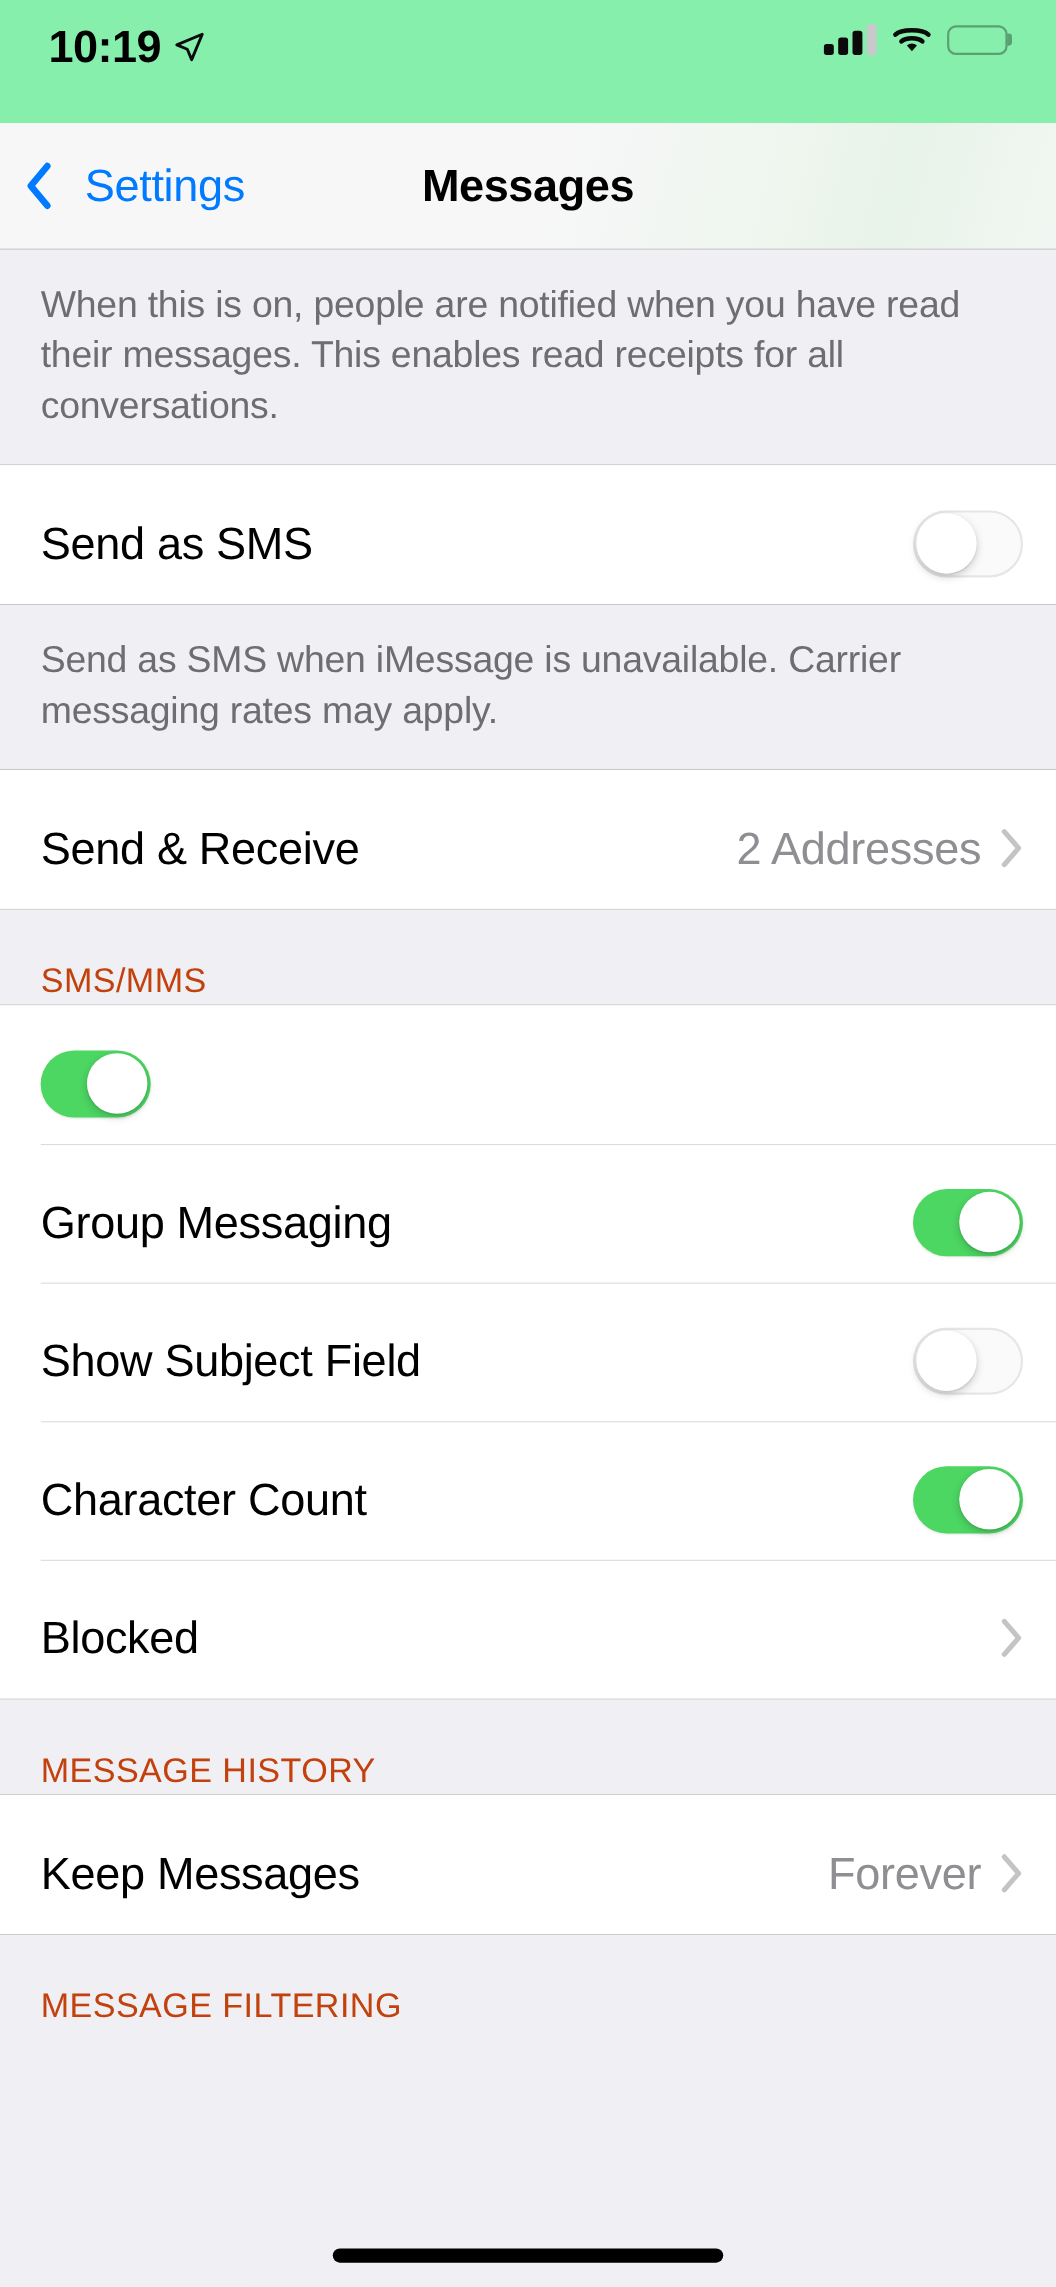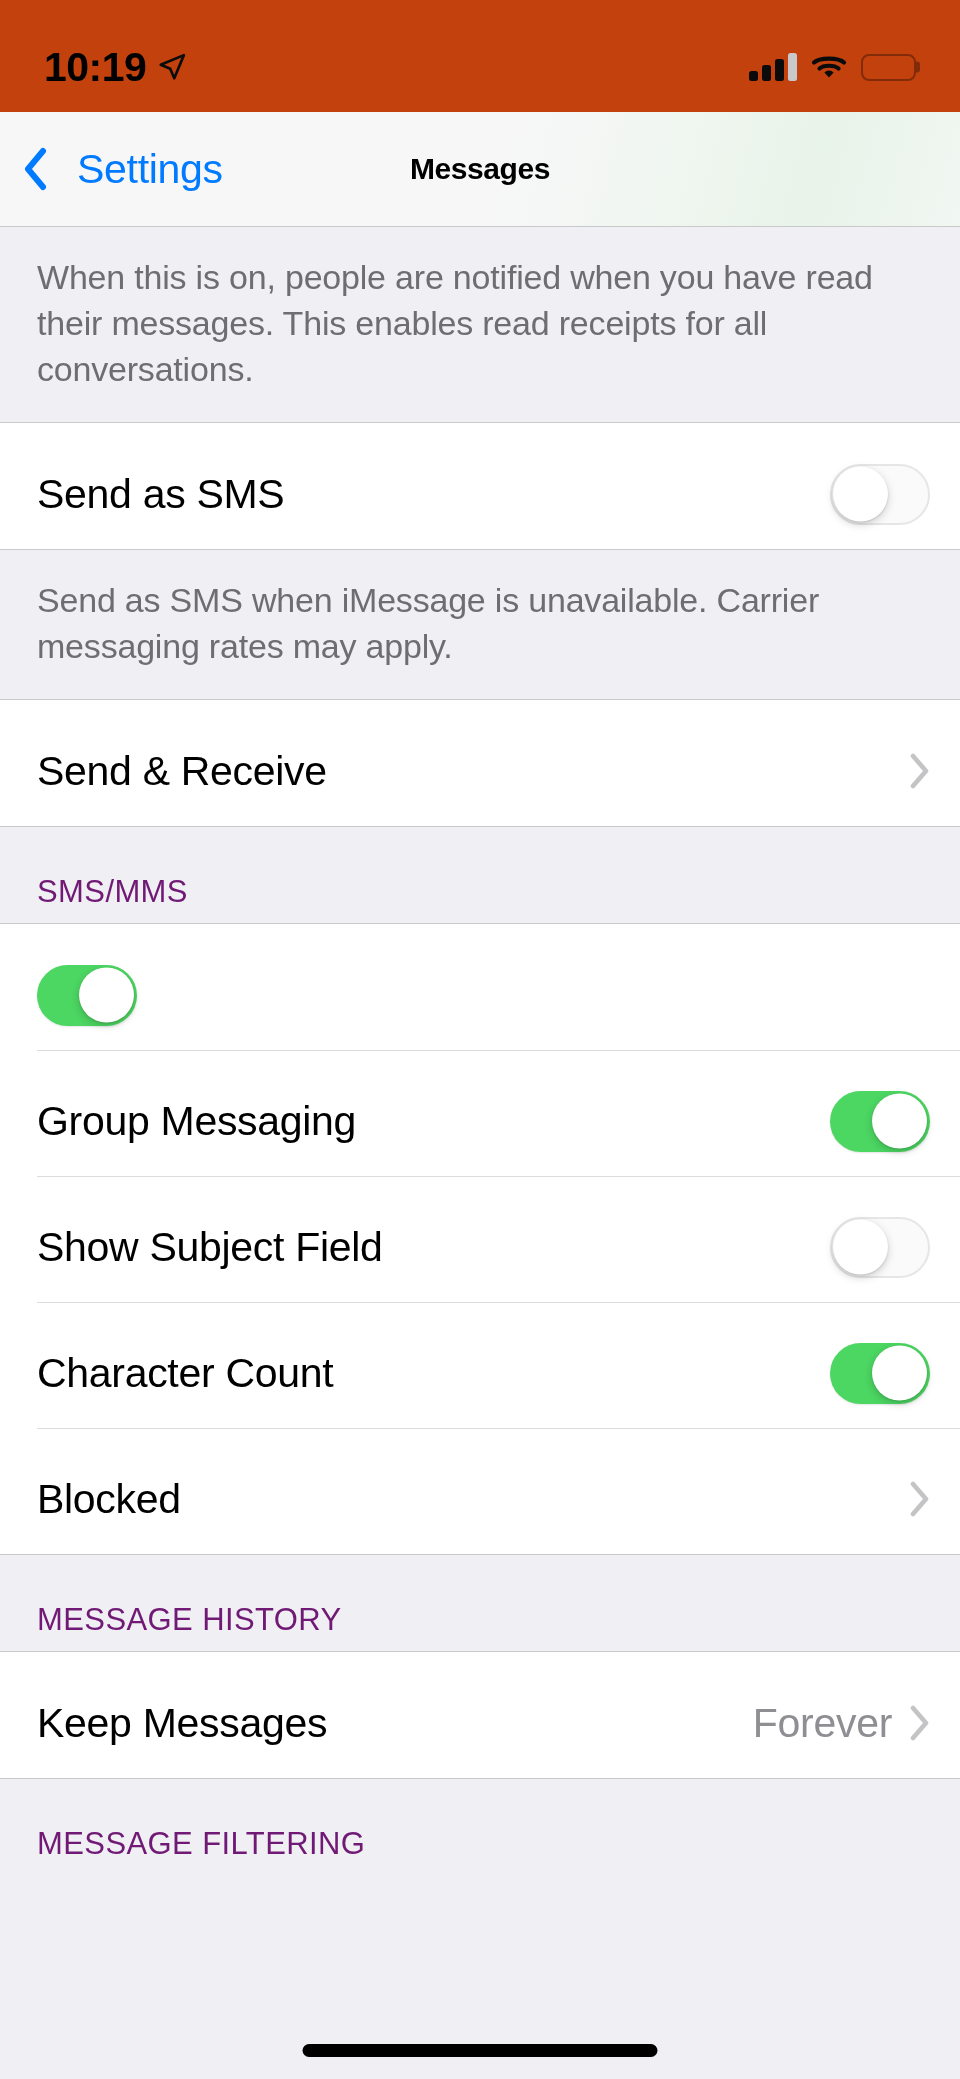--- a/index.html
+++ b/index.html
@@ -17,23 +17,23 @@
     width: 960px;
     height: 2079px;
     overflow: hidden;
     background: #efeff4;
   }
 
   
   .status-bar {
     position: relative;
     height: 112px;
-    background: #c2410c;
-    display: flex;
-    align-items: center;
+    background: #86efac;
+    display: flex;
+    align-items: flex-start;
     justify-content: space-between;
     padding: 22px 44px 0 44px;
   }
   .status-left {
     display: flex;
     align-items: center;
     gap: 11px;
   }
   .status-time {
     font-size: 41px;
@@ -112,43 +112,43 @@
   .chevron-left { width: 26px; height: 44px; display:block; }
   .nav-back-label {
     font-size: 41px;
     color: #007aff;
     letter-spacing: -0.3px;
     margin-left: 20px;
   }
   .nav-title {
     width: 100%;
     text-align: center;
-    font-size: 30px;
+    font-size: 41px;
     font-weight: bold;
     color: #000;
     letter-spacing: -0.4px;
   }
 
   
   .content {
     background: #efeff4;
   }
 
   .footer-text {
     padding: 27px 37px 30px 37px;
     font-size: 34px;
     line-height: 46px;
     color: #6d6d72;
     letter-spacing: -0.2px;
   }
 
   .section-header {
-    padding: 47px 37px 13px 37px;
+    padding: 47px 37px 3px 37px;
     font-size: 31px;
-    color: #701a75;
+    color: #c2410c;
     letter-spacing: 0.4px;
   }
 
   .group {
     background: #ffffff;
     border-top: 1px solid #c9c9cb;
     border-bottom: 1px solid #c9c9cb;
   }
 
   .row {
@@ -287,20 +287,21 @@
         </span>
       </div>
     </div>
 
     <div class="footer-text">Send as SMS when iMessage is unavailable. Carrier messaging rates may apply.</div>
 
     <div class="group">
       <div class="row">
         <span class="row-label">Send &amp; Receive</span>
         <span class="row-right">
+          <span class="row-value">2 Addresses</span>
           <span>
             <svg class="chevron-right" viewBox="0 0 20 36" aria-hidden="true">
               <path d="M3 3 L16 18 L3 33" fill="none" stroke="#c4c4c6" stroke-width="4.6" stroke-linecap="round" stroke-linejoin="round"></path>
             </svg>
           </span>
         </span>
       </div>
     </div>
 
     <div class="section-header">SMS/MMS</div>

